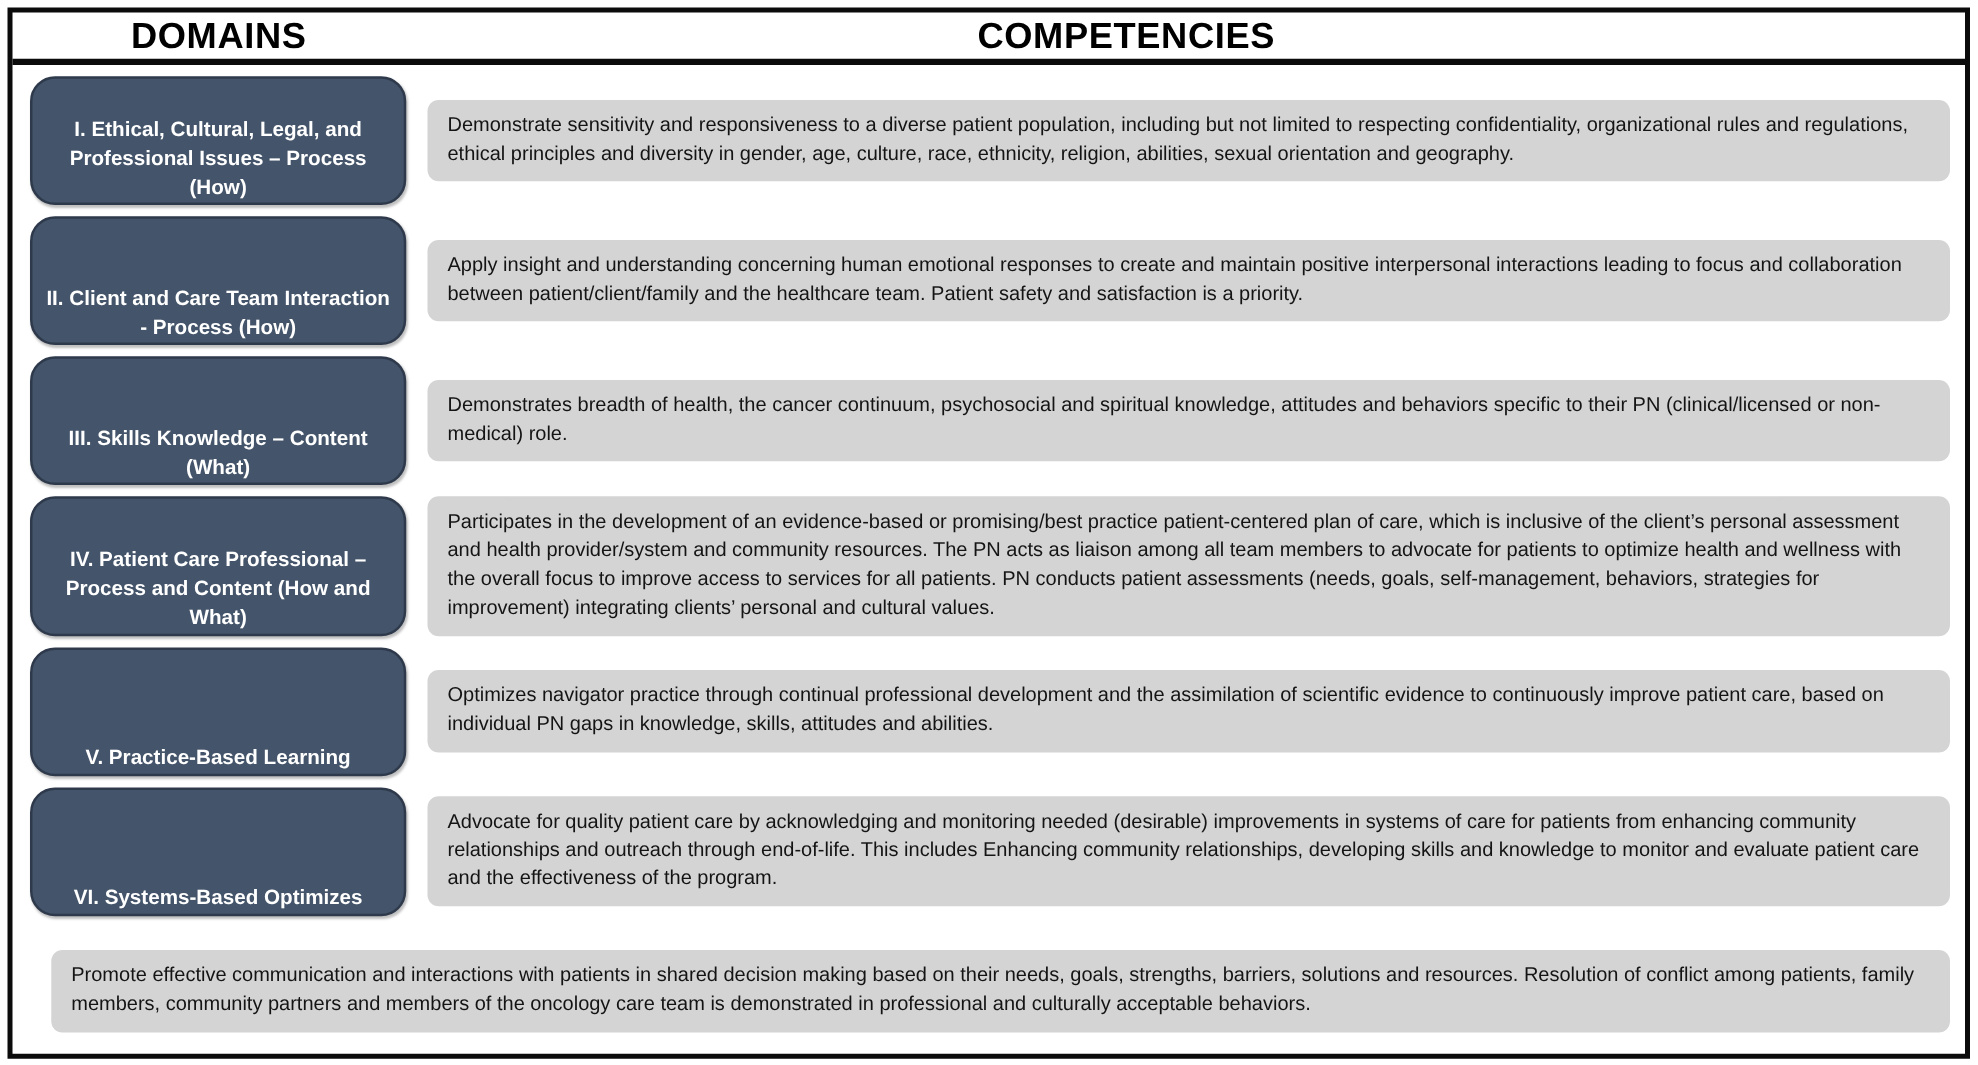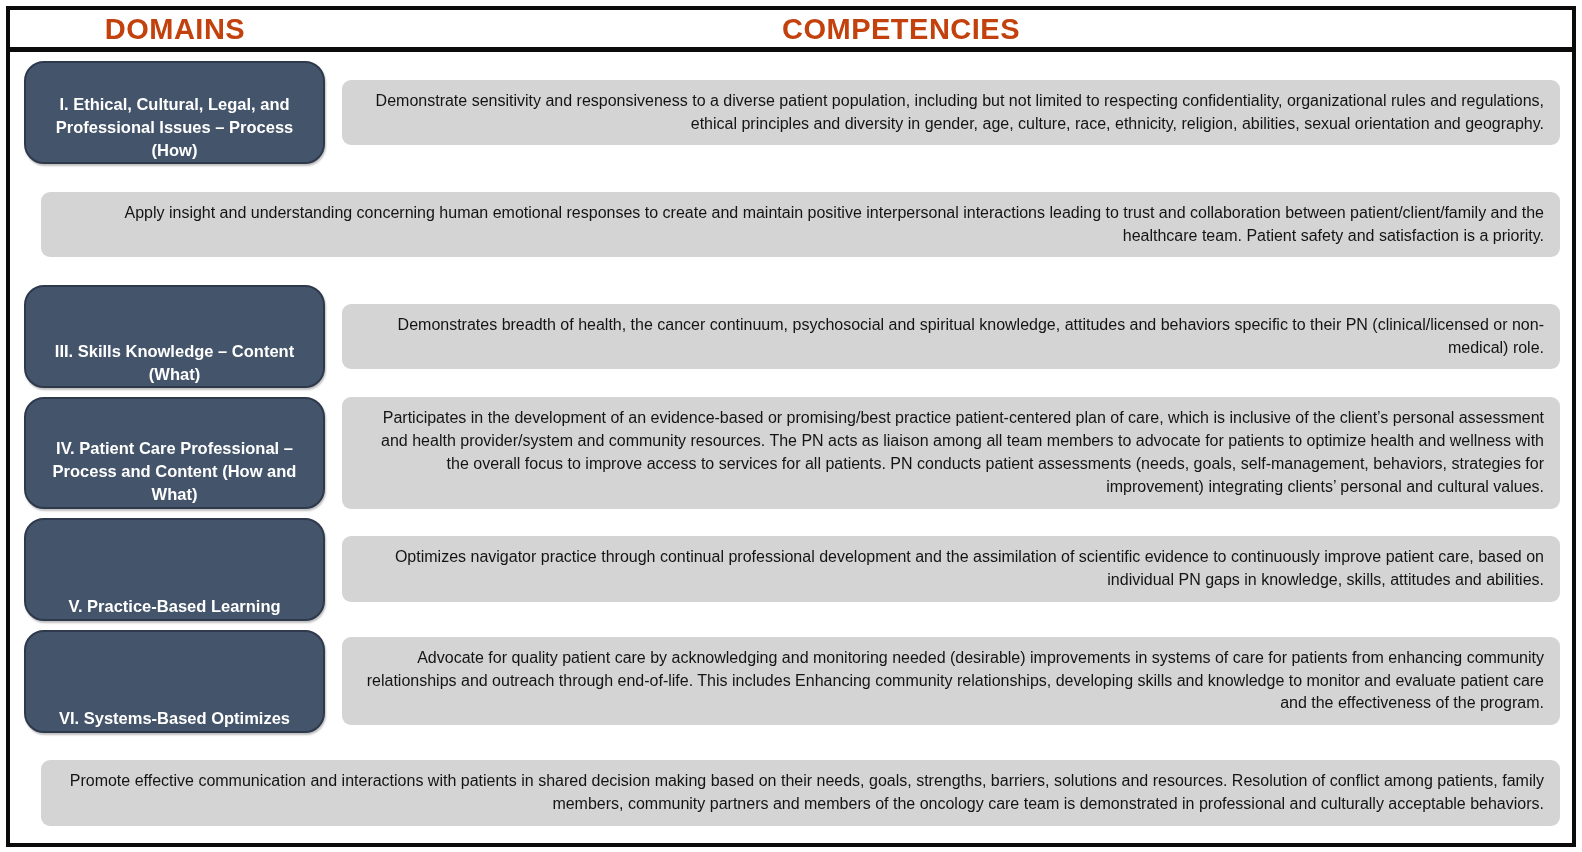--- a/index.html
+++ b/index.html
@@ -20,21 +20,21 @@
   }
   .header-row {
     display: flex;
     align-items: center;
     height: 37px;
     border-bottom: 5px solid var(--outer-border, #0b0b0b);
   }
   .header-cell {
     font-weight: 700;
     font-size: 29px;
-    color: #c2410c;
+    color: #000000;
     letter-spacing: 0.5px;
     text-align: center;
     line-height: 1;
     padding-top: 2px;
   }
   .header-cell.domains { width: 330px; }
   .header-cell.competencies { flex: 1; padding-right: 110px; }
   .rows {
     padding: 9px 12px 4px 14px;
   }
@@ -64,21 +64,20 @@
     font-size: 16.5px;
     line-height: 1.4;
   }
   .competency-box {
     flex: 1;
     margin-left: 17px;
     align-self: center;
     background: var(--competency-box-bg, #d4d4d4);
     border-radius: 9px;
     padding: 10px 16px;
-    text-align: right;
   }
   .competency-text {
     color: #141414;
     font-size: 16px;
     line-height: 1.43;
   }
 </style>
 </head>
 <body>
 
@@ -94,22 +93,25 @@
     <div class="row">
       <div class="domain-box">
         <div class="domain-label">I. Ethical, Cultural, Legal, and Professional Issues – Process (How)</div>
       </div>
       <div class="competency-box">
         <div class="competency-text">Demonstrate sensitivity and responsiveness to a diverse patient population, including but not limited to respecting confidentiality, organizational rules and regulations, ethical principles and diversity in gender, age, culture, race, ethnicity, religion, abilities, sexual orientation and geography.</div>
       </div>
     </div>
 
     <div class="row">
+      <div class="domain-box">
+        <div class="domain-label">II. Client and Care Team Interaction - Process (How)</div>
+      </div>
       <div class="competency-box">
-        <div class="competency-text">Apply insight and understanding concerning human emotional responses to create and maintain positive interpersonal interactions leading to trust and collaboration between patient/client/family and the healthcare team. Patient safety and satisfaction is a priority.</div>
+        <div class="competency-text">Apply insight and understanding concerning human emotional responses to create and maintain positive interpersonal interactions leading to focus and collaboration between patient/client/family and the healthcare team. Patient safety and satisfaction is a priority.</div>
       </div>
     </div>
 
     <div class="row">
       <div class="domain-box">
         <div class="domain-label">III. Skills Knowledge – Content (What)</div>
       </div>
       <div class="competency-box">
         <div class="competency-text">Demonstrates breadth of health, the cancer continuum, psychosocial and spiritual knowledge, attitudes and behaviors specific to their PN (clinical/licensed or non-medical) role.</div>
       </div>

